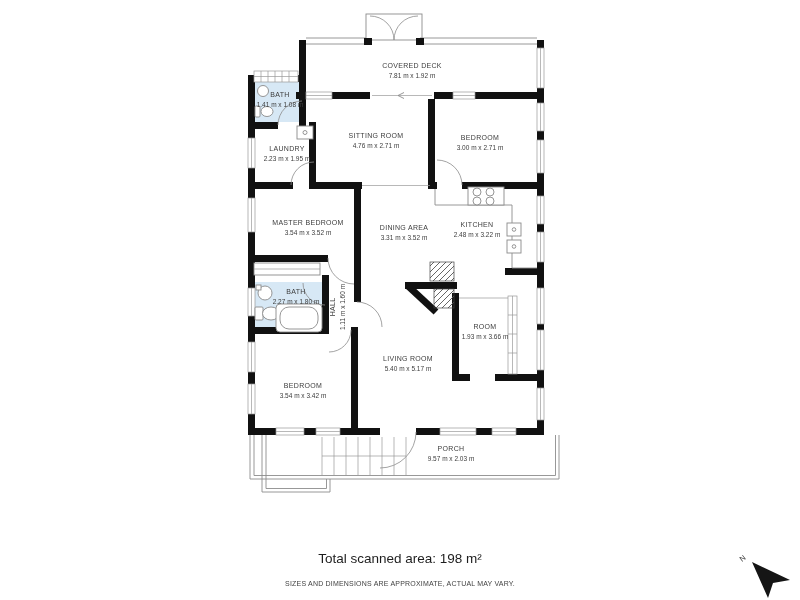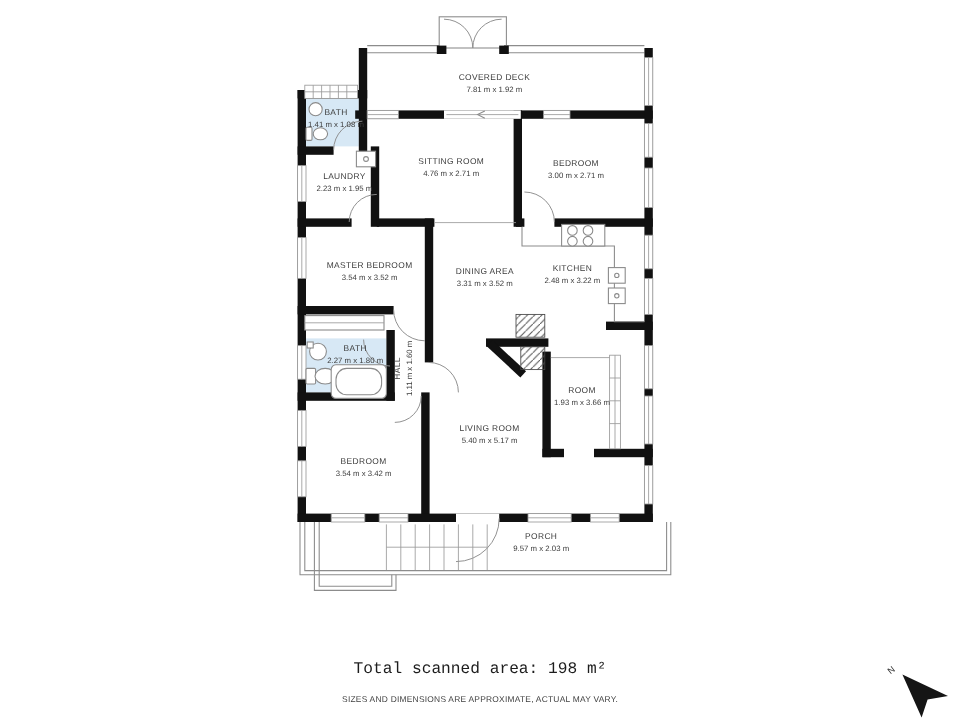--- a/index.html
+++ b/index.html
@@ -12,21 +12,21 @@
   .thin{stroke:#8c8c8c;stroke-width:0.9;fill:none;}
   .arc{stroke:#8c8c8c;stroke-width:0.8;fill:none;}
   .fix{fill:#ffffff;stroke:#8a8a8a;stroke-width:0.9;}
   .labels{position:absolute;left:0;top:0;width:800px;height:600px;pointer-events:none;}
   .room-label{position:absolute;transform:translate(-50%,-50%);display:flex;flex-direction:column;
               align-items:center;text-align:center;color:#3c3c3c;line-height:1.4;white-space:nowrap;}
   .room-label.vertical{transform:translate(-50%,-50%) rotate(-90deg);}
   .rn{font-size:7px;letter-spacing:0.3px;}
   .rd{font-size:6.5px;}
   .footer-total{position:absolute;left:0;top:551px;width:800px;text-align:center;
-                font-size:13.5px;color:#1d1d1d;font-family:Liberation Mono, monospace;}
+                font-size:13.5px;color:#1d1d1d;}
   .footer-disclaimer{position:absolute;left:0;top:580px;width:800px;text-align:center;
                      font-size:7px;color:#3f3f3f;letter-spacing:0.2px;}
 </style>
 </head>
 <body>
 
 <div class="stage">
 
   <svg class="plan-svg" width="800" height="600" viewBox="0 0 800 600">
     <defs>

